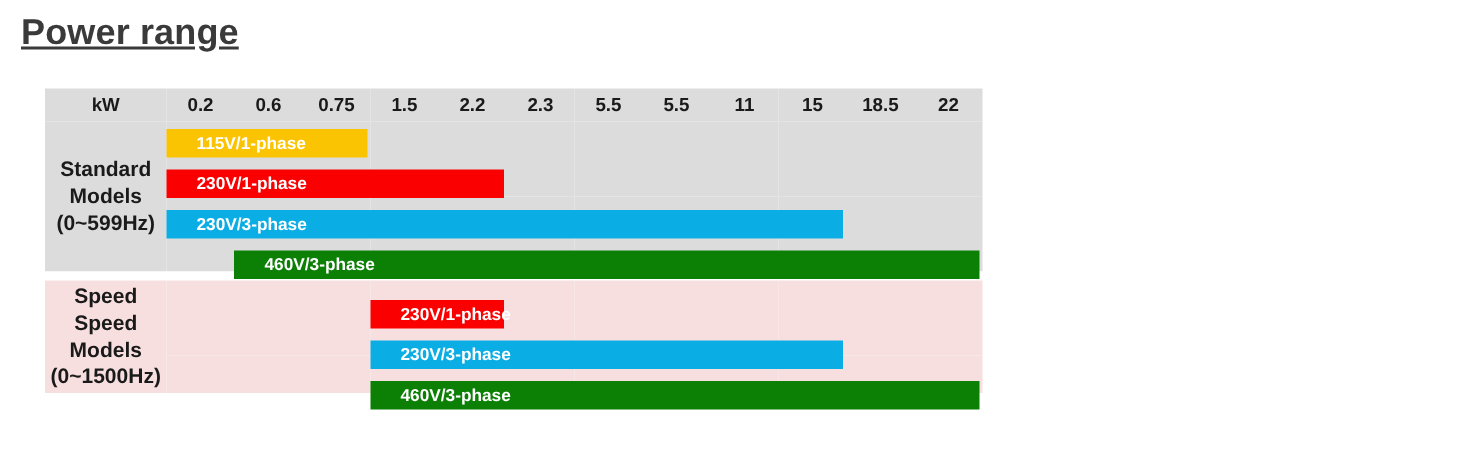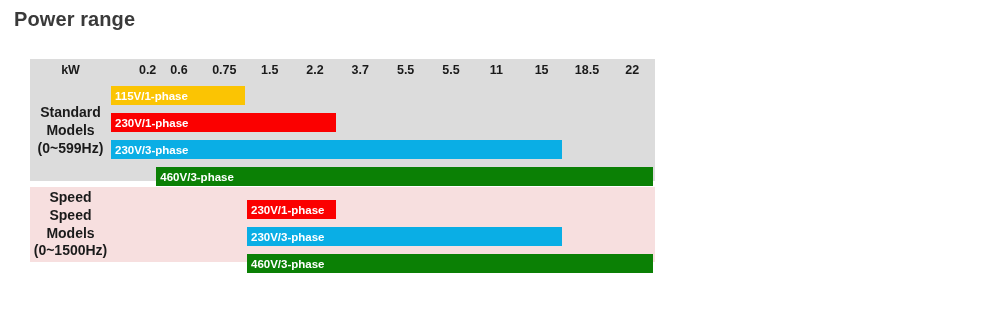--- a/index.html
+++ b/index.html
@@ -11,24 +11,25 @@
     height: 309px;
     background: #ffffff;
     font-family: "Liberation Sans", sans-serif;
     overflow: hidden;
   }
 
   #page-title {
     position: absolute;
     left: 14px;
     top: 8px;
-    font-size: 20px;
+    font-size: 24px;
     font-weight: bold;
     color: #3a3a3a;
     letter-spacing: 0.1px;
+    text-decoration: underline;
   }
 
   
   #power-table {
     position: absolute;
     left: 30px;
     top: 59px;
     width: 625px;
     border-collapse: collapse;
     table-layout: fixed;
@@ -99,43 +100,43 @@
     width: 625px;
     height: 213px;
     pointer-events: none;
   }
   .bar {
     position: absolute;
     height: 19px;
     display: flex;
     align-items: center;
     box-sizing: border-box;
-    padding-left: 4px;
+    padding-left: 20px;
     font-size: 11.5px;
     font-weight: bold;
     color: #ffffff;
     white-space: nowrap;
     pointer-events: auto;
   }
 </style>
 </head>
 <body>
 
 <div id="page-title">Power range</div>
 
 <table id="power-table">
   <thead>
     <tr class="hdr-row">
       <th class="hdr-unit" style="width: 81px; margin-left: 21px;">kW</th>
-    <th style="width: 45.33px; text-align: right;">0.2</th>
+    <th style="width: 45.33px;">0.2</th>
         <th style="width: 45.33px;">0.6</th>
         <th style="width: 45.33px;">0.75</th>
         <th style="width: 45.33px;">1.5</th>
         <th style="width: 45.33px;">2.2</th>
-        <th style="width: 45.33px;">3.7</th>
+        <th style="width: 45.33px;">2.3</th>
         <th style="width: 45.33px;">5.5</th>
         <th style="width: 45.33px;">5.5</th>
         <th style="width: 45.33px;">11</th>
         <th style="width: 45.33px;">15</th>
         <th style="width: 45.33px;">18.5</th>
         <th style="width: 45.33px;">22</th>
       </tr>
   </thead>
   <tbody id="table-body">
       <tr class="row-std">

